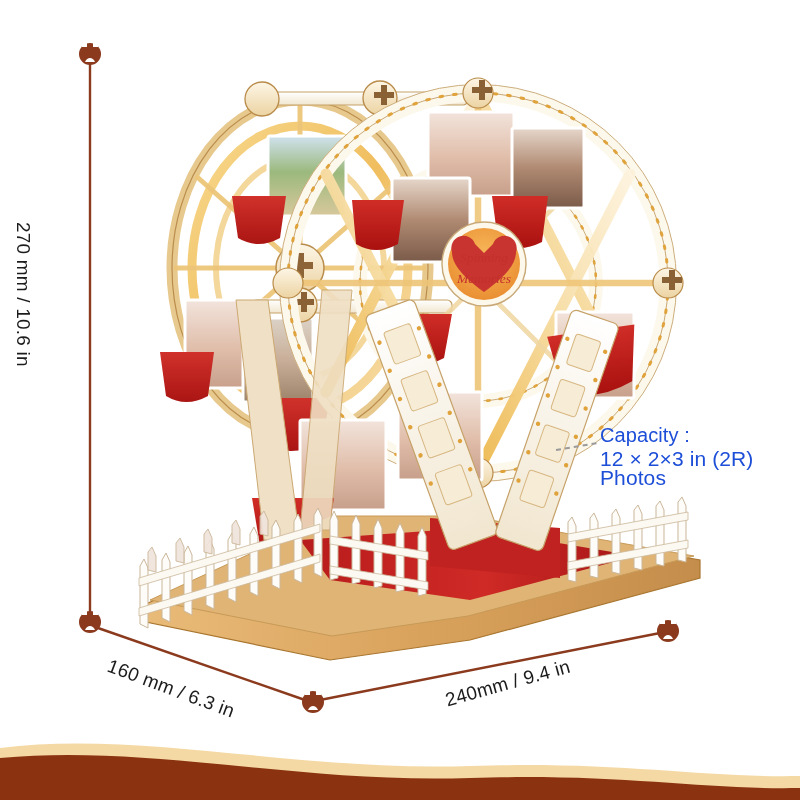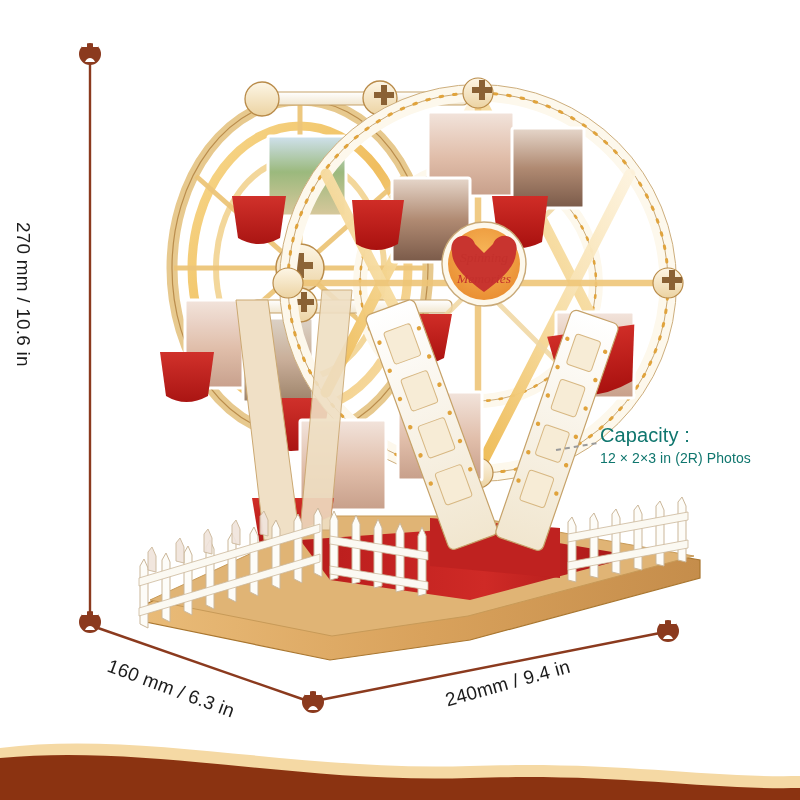--- a/index.html
+++ b/index.html
@@ -56,29 +56,29 @@
     transform-origin: left top;
     transform: rotate(-15.5deg);
     letter-spacing: .2px;
   }
 
   
   #capacity-block {
     position: absolute;
     left: 600px;
     top: 424px;
-    color: #0f766e;
+    color: #1d4ed8;
   }
   #capacity-title {
     font-size: 20px;
     line-height: 22px;
     letter-spacing: .1px;
   }
   #capacity-value {
-    font-size: 14px;
+    font-size: 21px;
     line-height: 19px;
     margin-top: 3px;
     letter-spacing: .1px;
   }
 
   
   #footer-wave {
     position: absolute;
     left: 0;
     bottom: 0;

